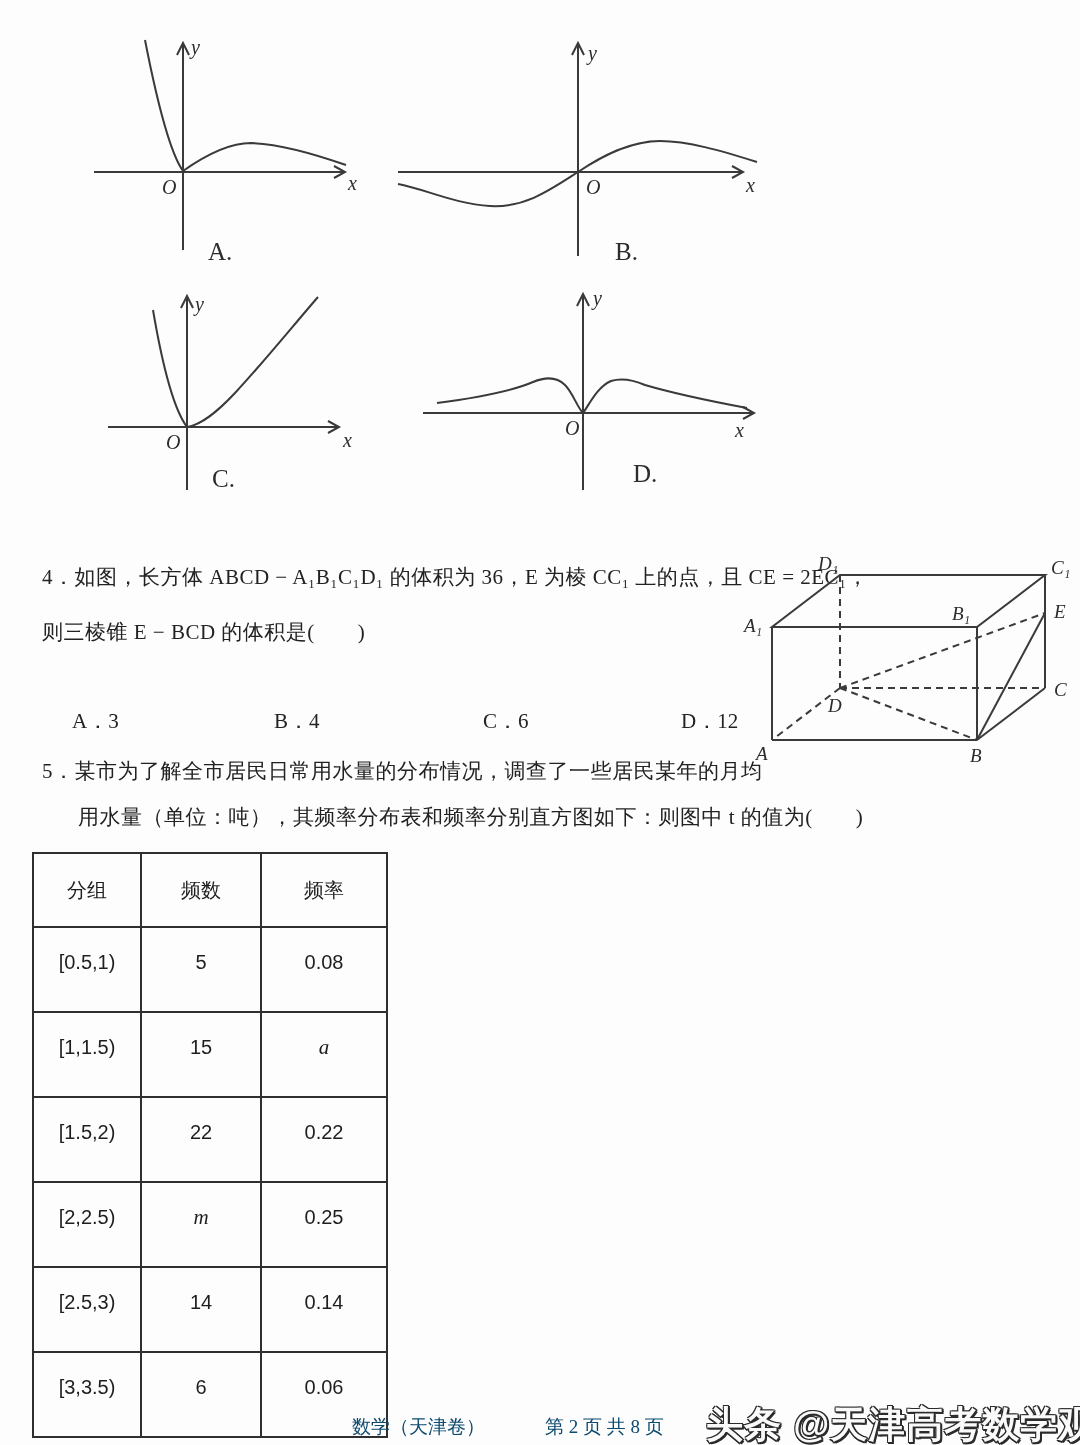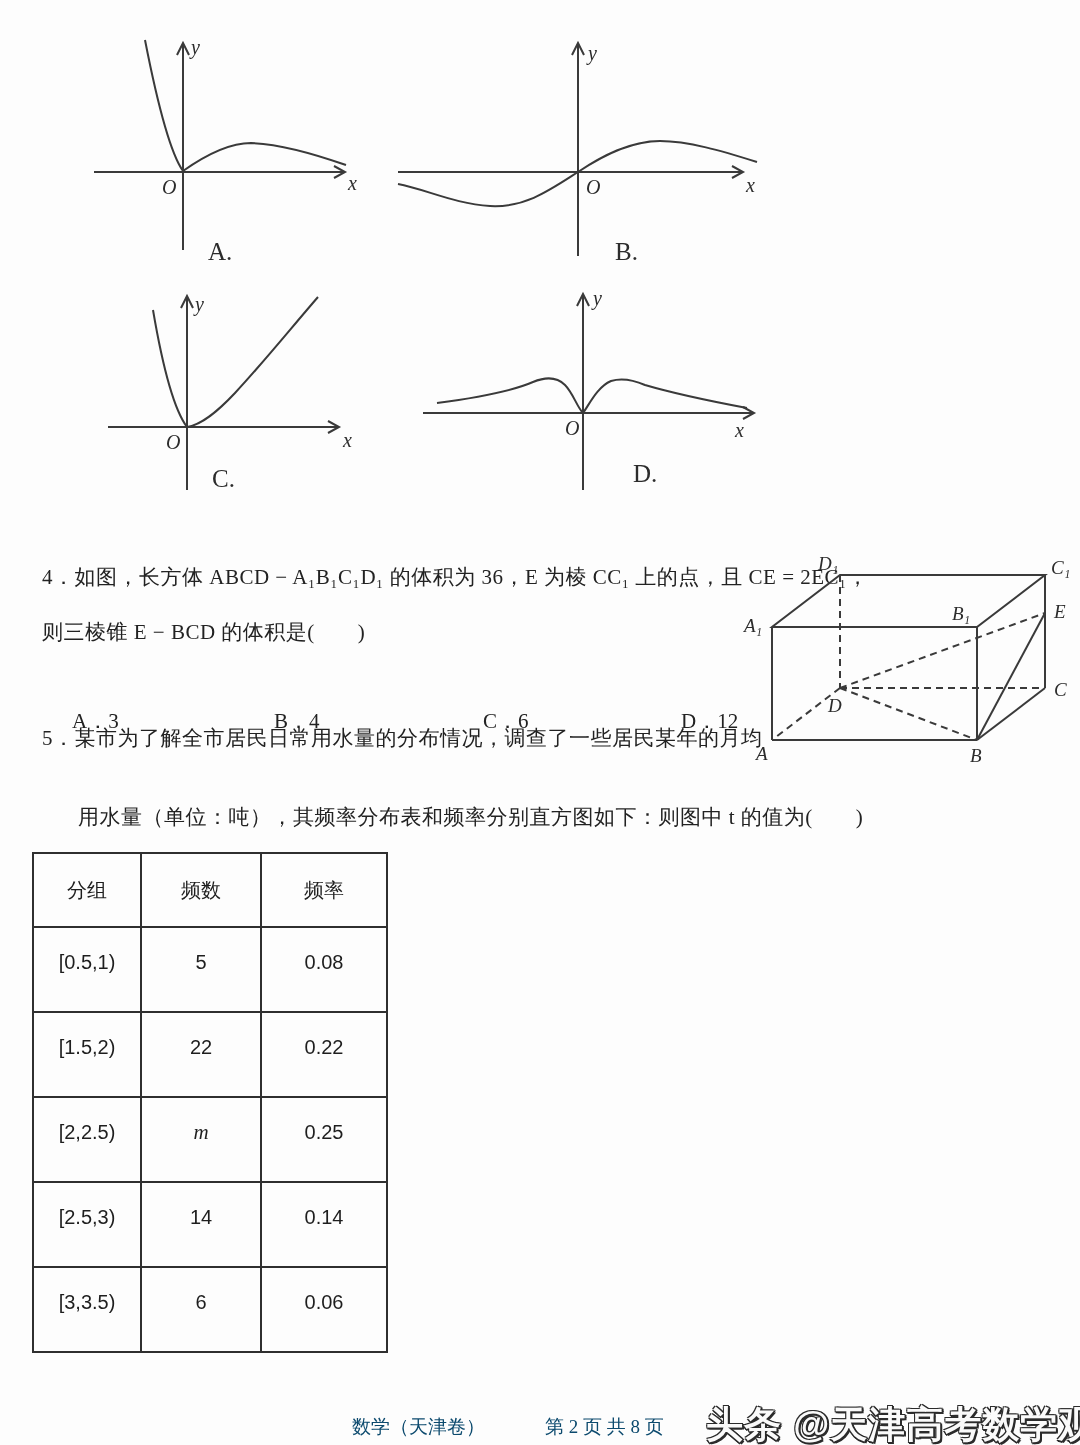--- a/index.html
+++ b/index.html
@@ -106,34 +106,39 @@
     <text class="vlab" x="210" y="68">B₁</text>
     <text class="vlab" x="309" y="22">C₁</text>
     <text class="vlab" x="76" y="18">D₁</text>
     <text class="vlab" x="312" y="66">E</text>
     <text class="vlab" x="312" y="144">C</text>
     <text class="vlab" x="86" y="160">D</text>
     <text class="vlab" x="14" y="208">A</text>
     <text class="vlab" x="228" y="210">B</text>
   </svg>
 
-  <div class="abs qtext" style="left:42px;top:724px;text-align:right;">5．某市为了解全市居民日常用水量的分布情况，调查了一些居民某年的月均</div>
+  <div class="abs qtext" style="left:42px;top:757px;text-align:right;">5．某市为了解全市居民日常用水量的分布情况，调查了一些居民某年的月均</div>
   <div class="abs qtext" style="left:78px;top:803px;">用水量（单位：吨），其频率分布表和频率分别直方图如下：则图中 t 的值为(　　)</div>
 
   <table class="freq">
     <tbody>
         <tr>
       <th>分组</th>
       <th class="c2">频数</th>
       <th class="c3">频率</th>
     </tr>
     <tr>
       <td>[0.5,1)</td>
       <td>5</td>
       <td>0.08</td>
+    </tr>
+    <tr>
+      <td>[1,1.5)</td>
+      <td>15</td>
+      <td class="math-var">a</td>
     </tr>
     <tr>
       <td>[1.5,2)</td>
       <td>22</td>
       <td>0.22</td>
     </tr>
     <tr>
       <td>[2,2.5)</td>
       <td class="math-var">m</td>
       <td>0.25</td>

